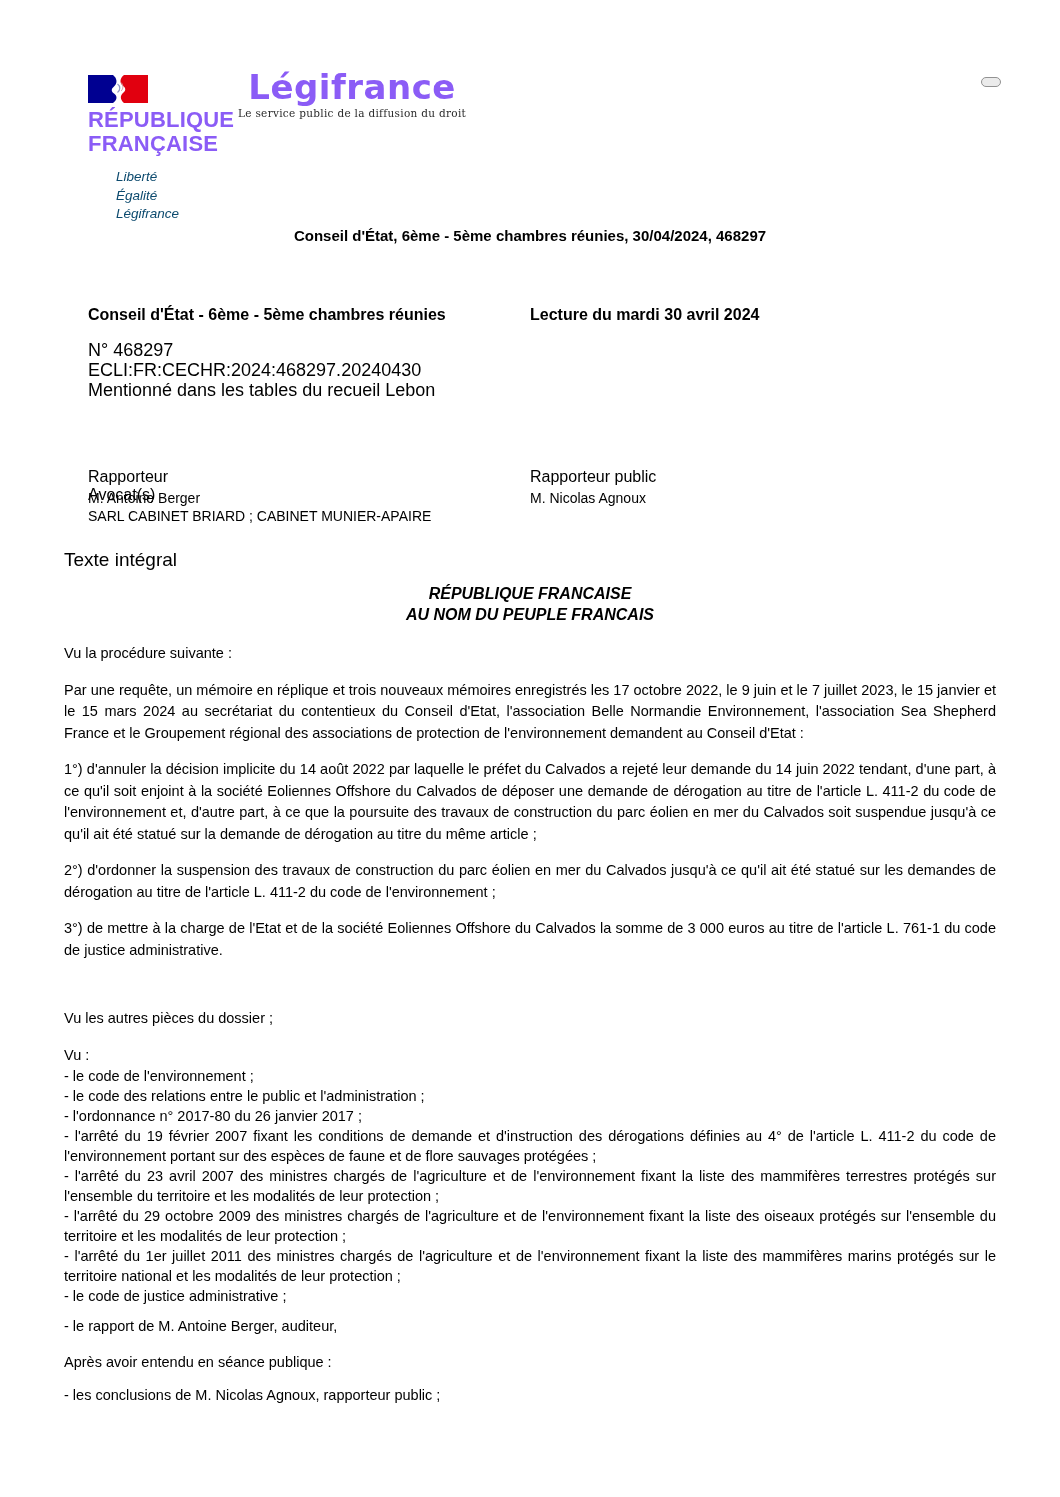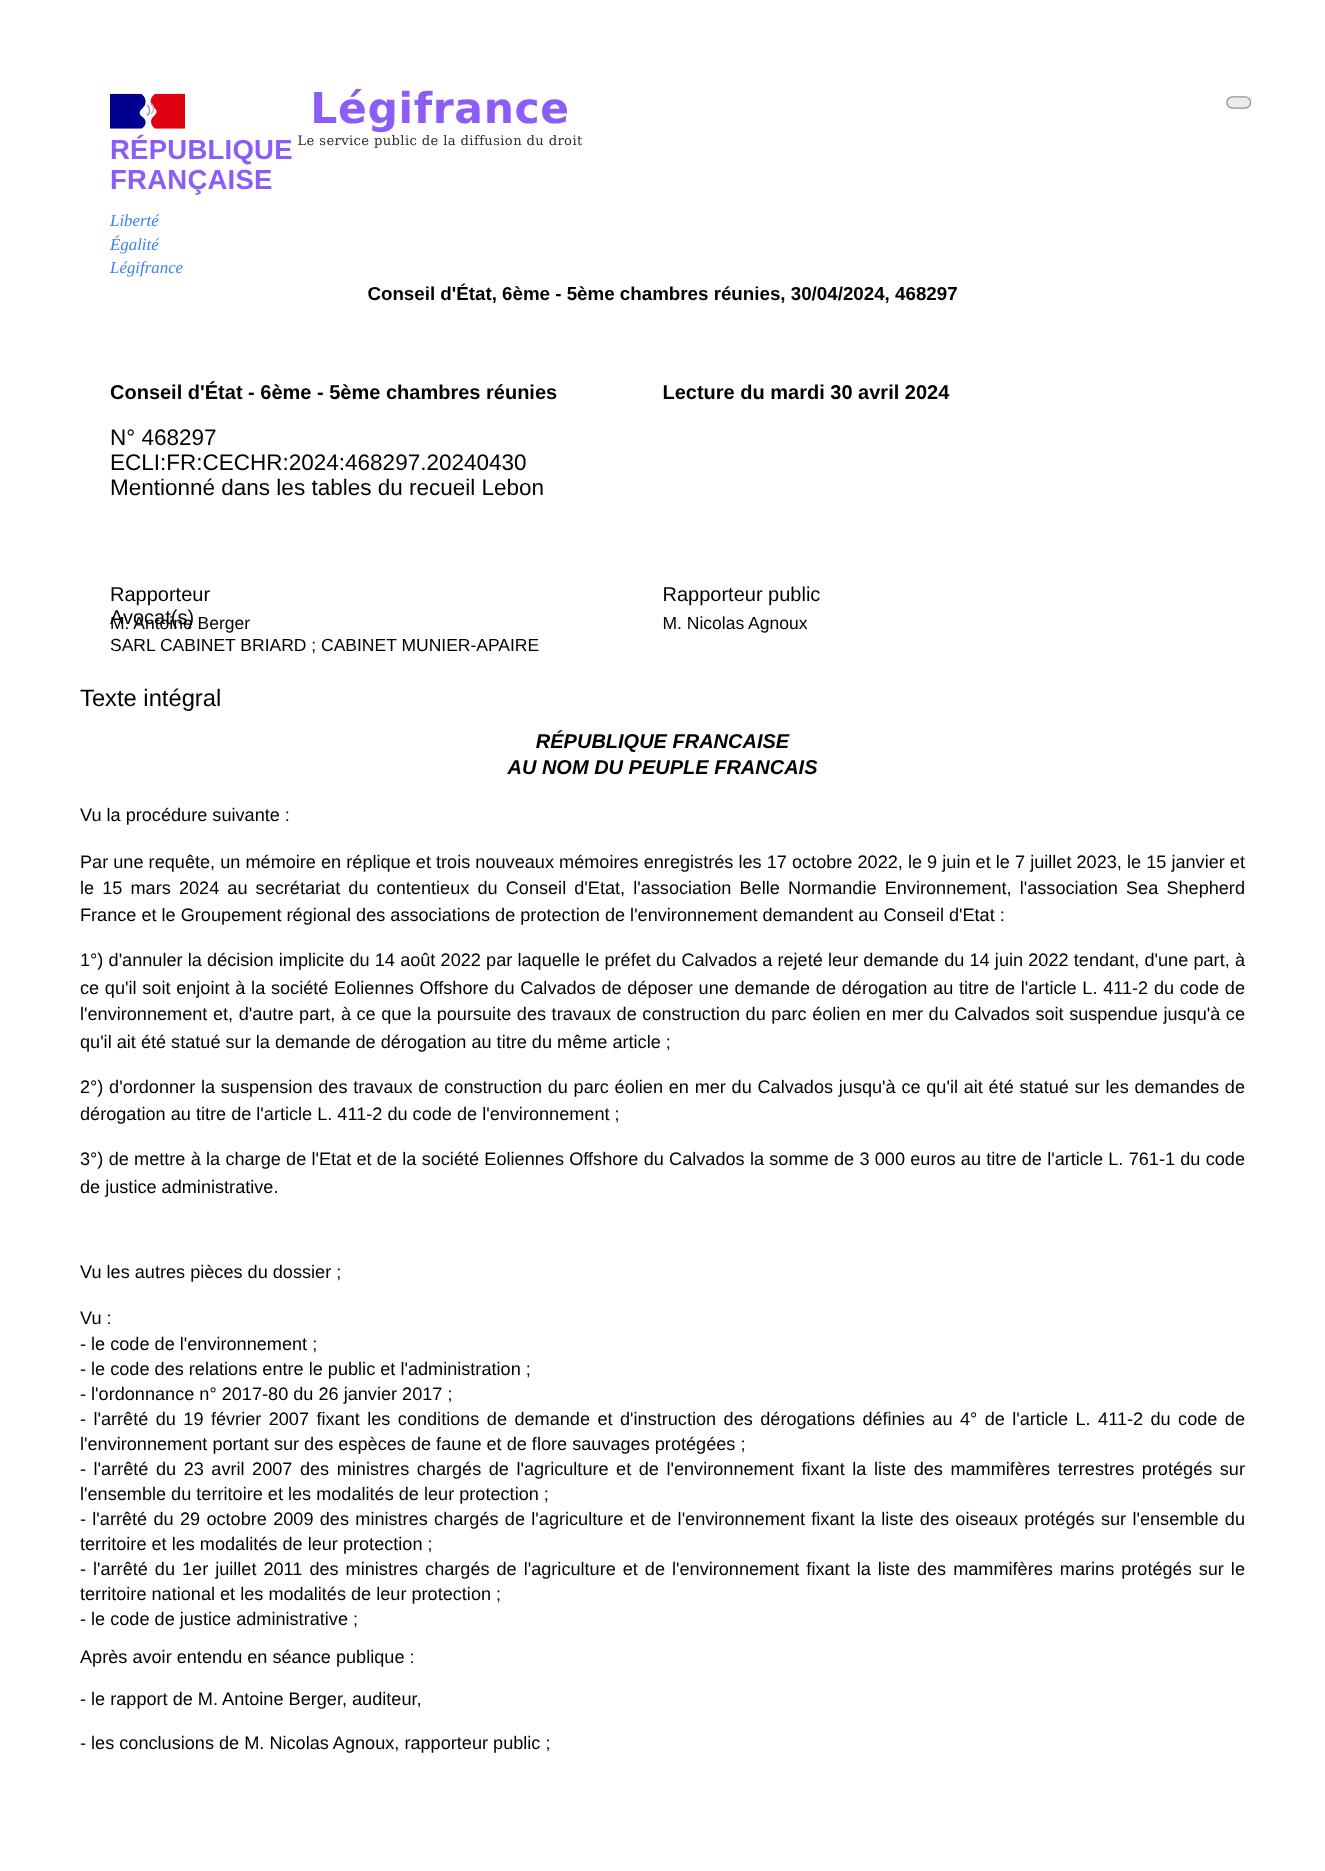--- a/index.html
+++ b/index.html
@@ -14,22 +14,22 @@
   
   .gov-logo { position:absolute; left:88px; top:75px; }
   .flag { display:block; }
   .gov-name {
     margin-top:5px;
     font-weight:bold; font-size:22px; line-height:24px;
     letter-spacing:0.2px; color:#8b5cf6;
   }
   .motto {
     margin-top:12px;
-    font-family:Liberation Serif, serif;
-    font-style:italic; font-size:13.5px; line-height:18.5px; color:#3b82f6;
+    font-family:Liberation Sans, sans-serif;
+    font-style:italic; font-size:13.5px; line-height:18.5px; color:#0c4a6e;margin-left:28px;
   }
   .legifrance { position:absolute; left:238px; top:68px; cursor:pointer; }
   .lf-brand {
     font-family:"DejaVu Sans",sans-serif;
     font-size:34px; line-height:38px; font-weight:600;
     letter-spacing:0.5px; color:#8b5cf6;text-align:center;
   }
   .lf-tagline {
     margin-top:1px;
     font-family:"DejaVu Serif","Liberation Serif",serif;
@@ -158,18 +158,18 @@
         <div class="vu-item">- le code de l'environnement ;</div>
         <div class="vu-item">- le code des relations entre le public et l'administration ;</div>
         <div class="vu-item">- l'ordonnance n° 2017-80 du 26 janvier 2017 ;</div>
         <div class="vu-item">- l'arrêté du 19 février 2007 fixant les conditions de demande et d'instruction des dérogations définies au 4° de l'article L. 411-2 du code de l'environnement portant sur des espèces de faune et de flore sauvages protégées ;</div>
         <div class="vu-item">- l'arrêté du 23 avril 2007 des ministres chargés de l'agriculture et de l'environnement fixant la liste des mammifères terrestres protégés sur l'ensemble du territoire et les modalités de leur protection ;</div>
         <div class="vu-item">- l'arrêté du 29 octobre 2009 des ministres chargés de l'agriculture et de l'environnement fixant la liste des oiseaux protégés sur l'ensemble du territoire et les modalités de leur protection ;</div>
         <div class="vu-item">- l'arrêté du 1er juillet 2011 des ministres chargés de l'agriculture et de l'environnement fixant la liste des mammifères marins protégés sur le territoire national et les modalités de leur protection ;</div>
         <div class="vu-item">- le code de justice administrative ;</div>
       </div>
     </div>
+    <p class="para m14">- le rapport de M. Antoine Berger, auditeur,</p>
     <p class="para m12">Après avoir entendu en séance publique :</p>
-    <p class="para m14">- le rapport de M. Antoine Berger, auditeur,</p>
     <p class="para m0">- les conclusions de M. Nicolas Agnoux, rapporteur public ;</p>
   </div>
 
 </div>
 
 </body></html>

